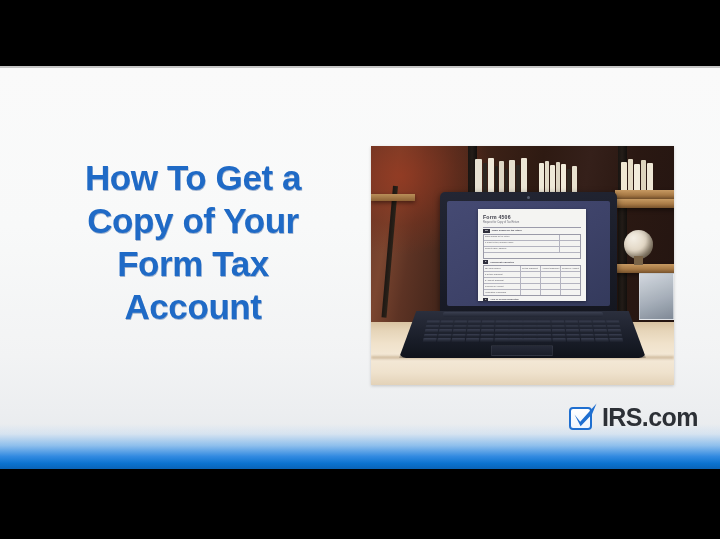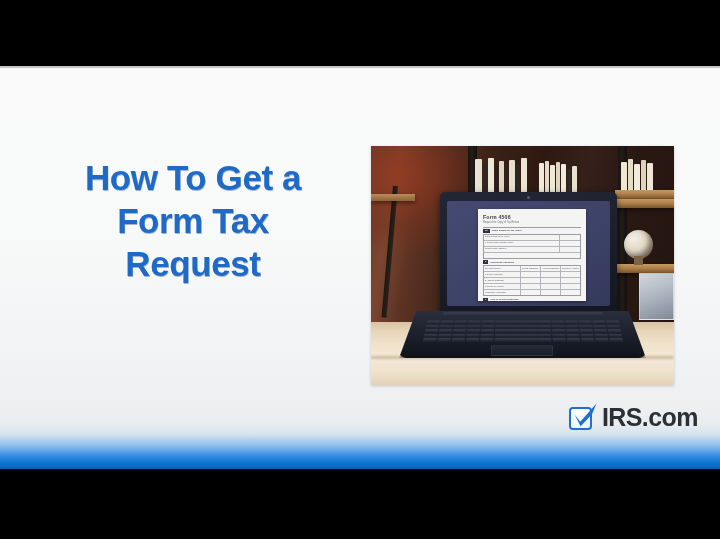--- a/index.html
+++ b/index.html
@@ -421,22 +421,23 @@
 <div id="video-frame">
 
   <div id="letterbox-top" class="letterbox"></div>
 
   <div id="slide">
 
     <div id="slide-top-edge"></div>
 
     <div id="title-block">
       <span class="line">How To Get a</span>
+      <span class="line">Copy of Your</span>
       <span class="line">Form Tax</span>
-      <span class="line">Request</span>
+      <span class="line">Account</span>
     </div>
 
     <div id="photo">
 
       <div class="ph-wall"></div>
       <div class="ph-glow"></div>
 
       <div id="floor-pole"></div>
 
       <div class="shelf-post" id="shelf-post-left"></div>

